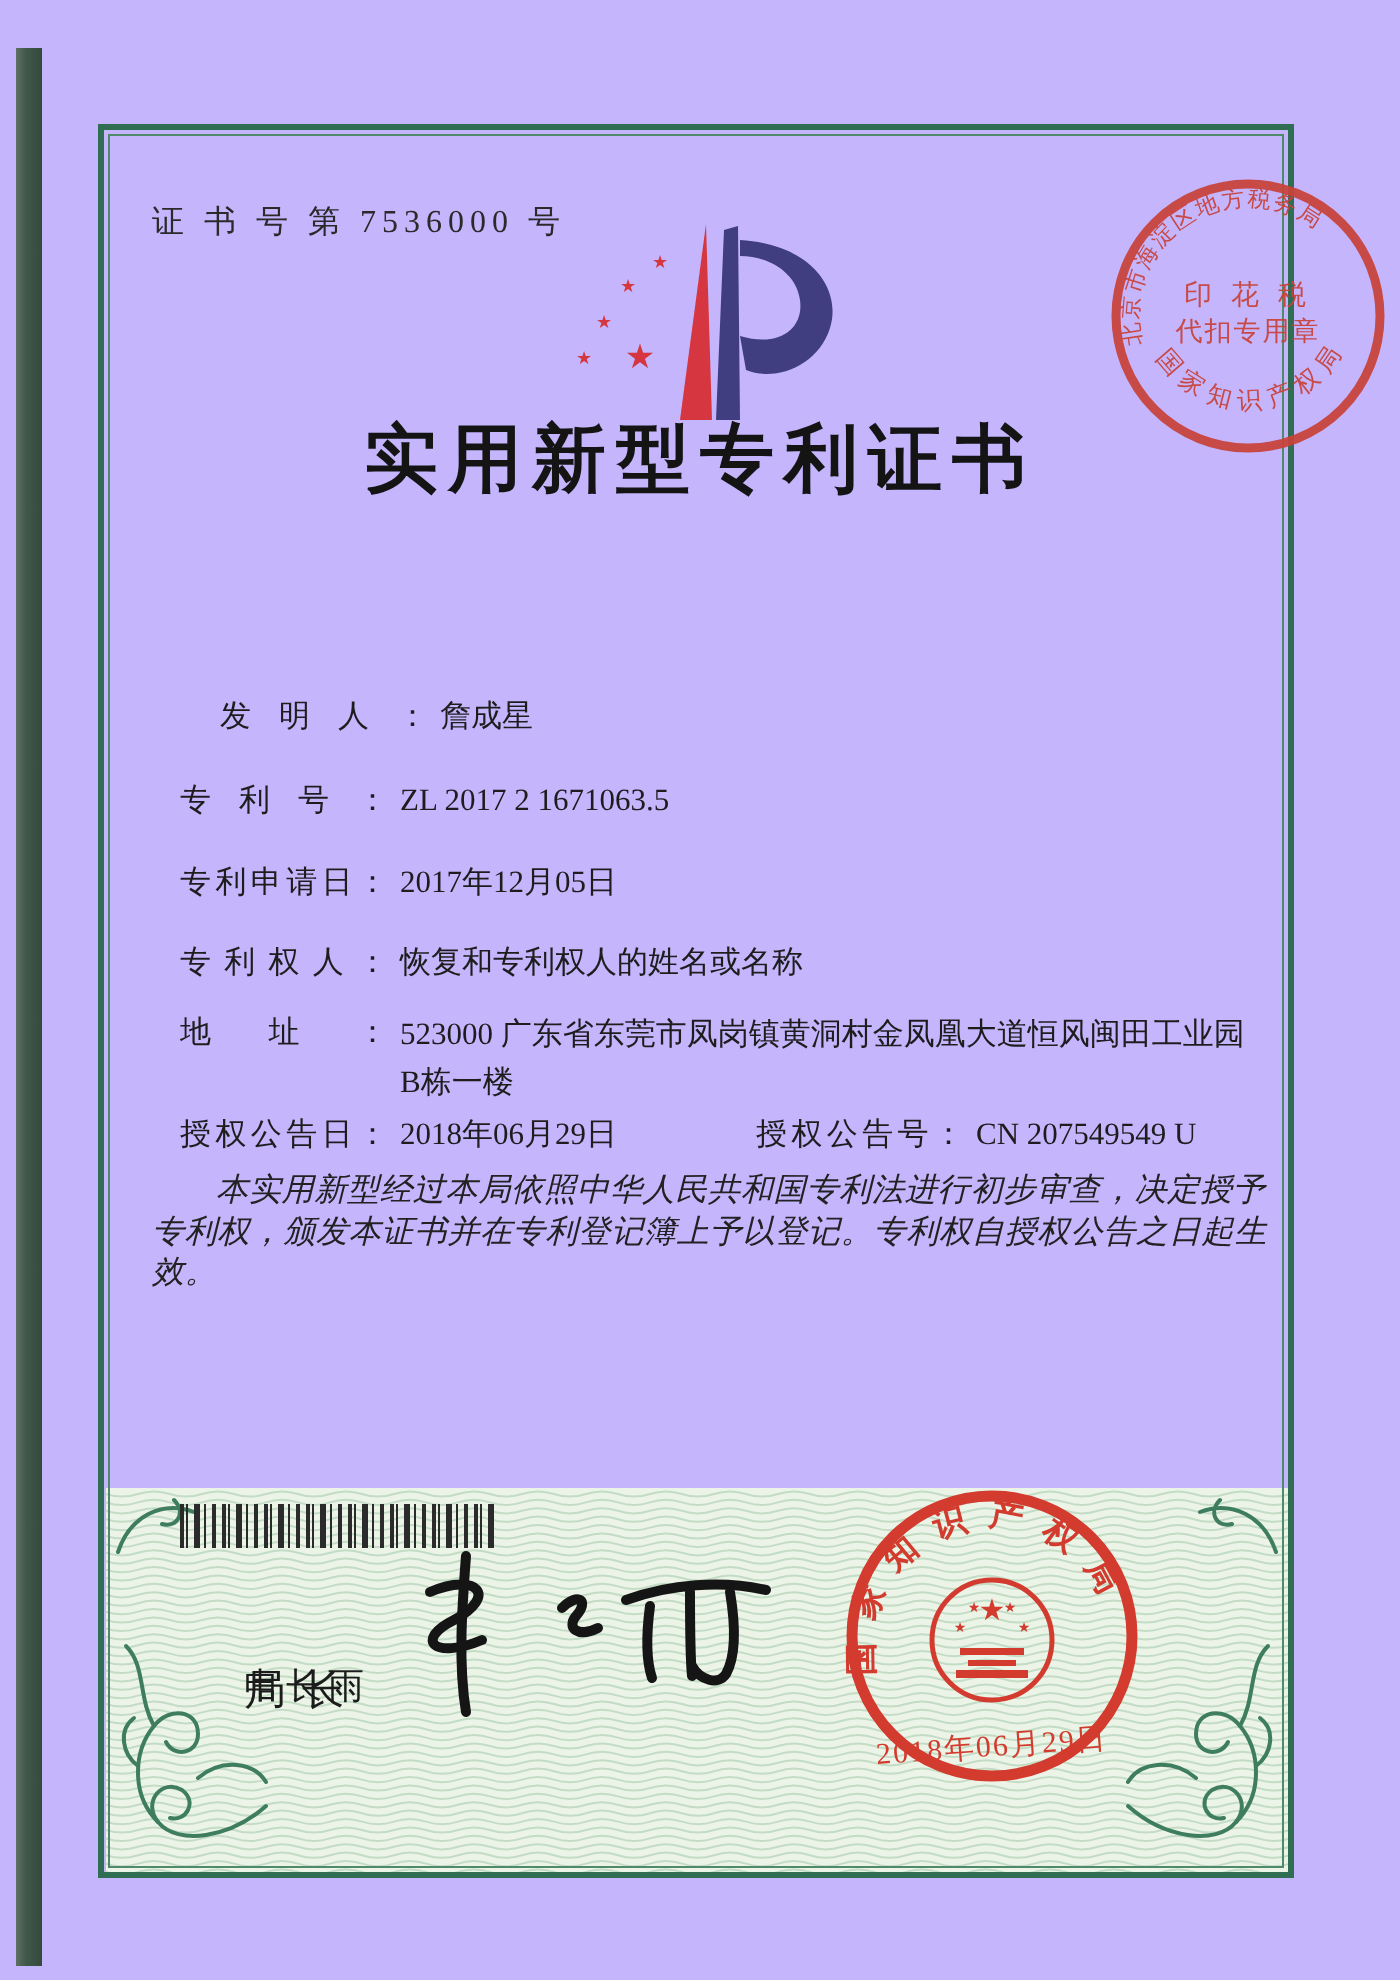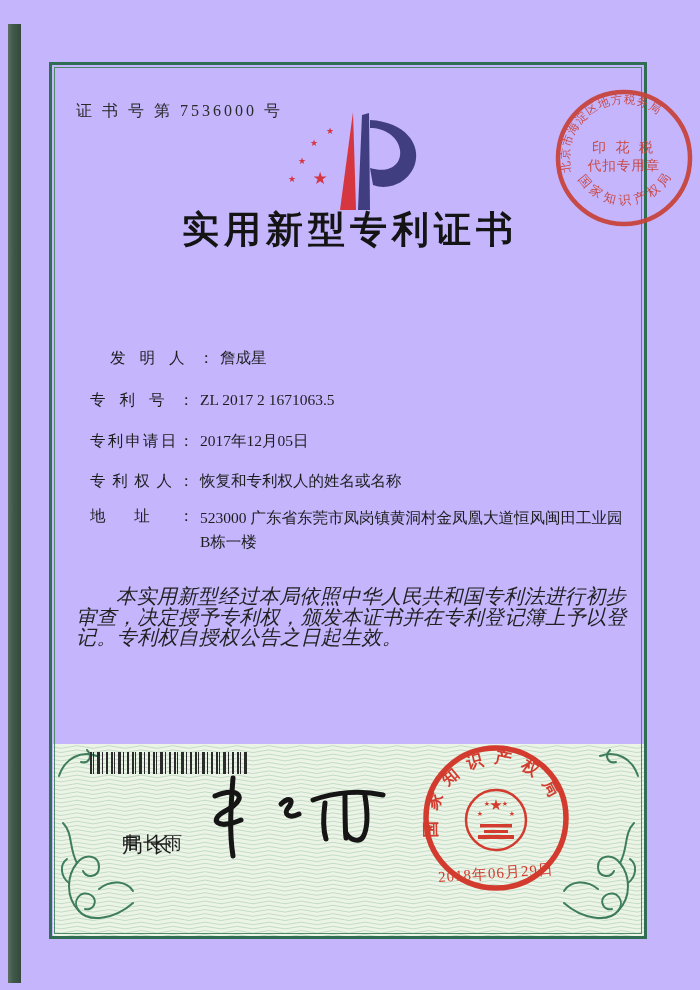--- a/index.html
+++ b/index.html
@@ -19,21 +19,21 @@
   .cert-no{left:76px;top:101px;font-size:16px;letter-spacing:3px;color:#2a2a2a;z-index:4;}
   .title{left:0;top:205px;width:700px;text-align:center;font-size:37px;font-weight:600;
     letter-spacing:5px;color:#141414;z-index:4;}
   
   .frow{left:90px;font-size:15.5px;z-index:4;white-space:nowrap;}
   .flabel{display:inline-block;width:104px;text-align:justify;text-align-last:justify;}
   .fvalue{margin-left:6px;}
   .fvalue.addr{display:inline-block;white-space:normal;width:425px;vertical-align:top;line-height:1.55;}
   .pair2{position:absolute;left:288px;top:0;white-space:nowrap;}
   
-  .paras{left:76px;top:586px;width:566px;z-index:4;font-size:20px;line-height:20.5px;
+  .paras{left:76px;top:586px;width:566px;z-index:4;font-size:16px;line-height:20.5px;
     font-style:italic;color:#222;}
   .paras p{margin:0;text-indent:2em;letter-spacing:.4px;}
   
   .band{left:53px;top:744px;width:591px;height:192px;background:#ecf4e7;z-index:1;overflow:hidden;}
   #waves path{fill:none;stroke:#a3c9aa;stroke-width:1;opacity:.55;}
   .orn path{fill:none;stroke:#3e7d5d;stroke-width:2;stroke-linecap:round;}
   .barcode{left:90px;top:752px;width:158px;height:22px;z-index:4;
     background:
       repeating-linear-gradient(90deg,#2b2b2b 0 2px,rgba(0,0,0,0) 2px 3px,#2b2b2b 3px 4px,rgba(0,0,0,0) 4px 7px,
       #2b2b2b 7px 10px,rgba(0,0,0,0) 10px 12px,#2b2b2b 12px 13px,rgba(0,0,0,0) 13px 16px,
@@ -171,20 +171,26 @@
   </div>
   <div class="abs frow" style="top:431px;">
     <span class="flabel">专利申请日：</span><span class="fvalue">2017年12月05日</span>
   </div>
   <div class="abs frow" style="top:471px;">
     <span class="flabel">专利权人：</span><span class="fvalue">恢复和专利权人的姓名或名称</span>
   </div>
   <div class="abs frow" style="top:506px;">
     <span class="flabel" style="vertical-align:top;">地址：</span><span class="fvalue addr">523000 广东省东莞市凤岗镇黄洞村金凤凰大道恒风闽田工业园B栋一楼</span>
   </div>
+  <div class="abs frow" style="top:557px;">
+    <span class="flabel">授权公告日：</span><span class="fvalue">2018年06月29日</span>
+    <span class="pair2">
+      <span class="flabel">授权公告号：</span><span class="fvalue">CN 207549549 U</span>
+    </span>
+  </div>
 
   <div class="abs paras">
     <p>本实用新型经过本局依照中华人民共和国专利法进行初步审查，决定授予专利权，颁发本证书并在专利登记簿上予以登记。专利权自授权公告之日起生效。</p>
   </div>
 
   <div class="abs barcode"></div>
 
   <div class="abs sig-title">局长</div>
   <div class="abs sig-name">申长雨</div>
 

